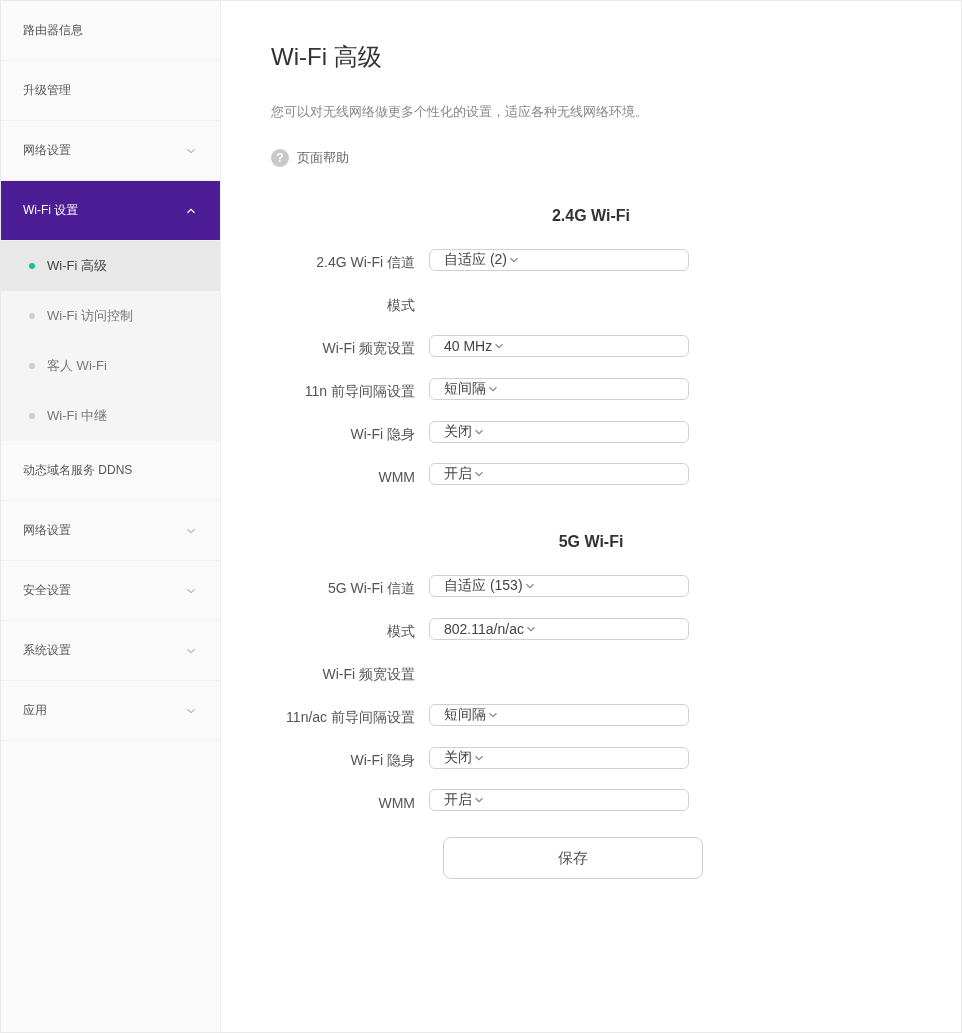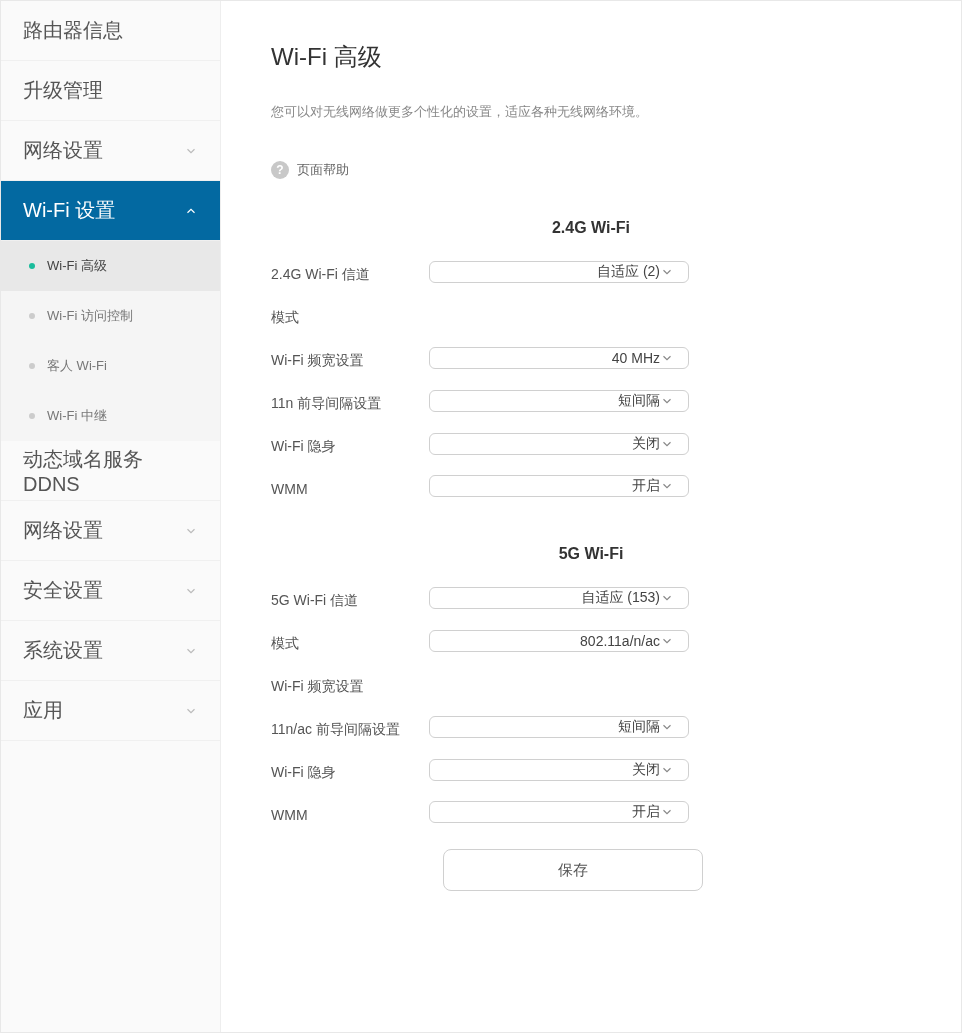--- a/index.html
+++ b/index.html
@@ -22,26 +22,26 @@
       border-right: 1px solid #eee;
       flex-shrink: 0;
     }
     .nav-item {
       display: flex;
       align-items: center;
       justify-content: space-between;
       padding: 0 22px;
       height: 60px;
       color: #555;
-      font-size: 20px;
+      font-size: 12px;
       cursor: pointer;
       border-bottom: 1px solid #f0f0f0;
     }
     .nav-item.active {
-      background: #0369a1;
+      background: #4c1d95;
       color: #fff;
     }
     .sub-items {
       background: #f5f5f5;
     }
     .sub-item {
       display: flex;
       align-items: center;
       height: 50px;
       padding: 0 28px;
@@ -75,21 +75,21 @@
     }
     .page-title {
       font-size: 24px;
       color: #333;
       font-weight: 500;
       margin-bottom: 30px;
     }
     .page-desc {
       font-size: 13px;
       color: #888;
-      margin-bottom: 40px;
+      margin-bottom: 28px;
     }
     .help-row {
       display: flex;
       align-items: center;
       gap: 8px;
       margin-bottom: 40px;
     }
     .help-icon {
       width: 18px;
       height: 18px;
@@ -114,30 +114,30 @@
       margin-bottom: 22px;
       text-align: center;
     }
     .form-row {
       display: flex;
       align-items: center;
       margin-bottom: 18px;
     }
     .form-label {
       width: 158px;
-      text-align: left;
+      text-align: right;
       color: #555;
       font-size: 14px;
       padding-right: 14px;
       margin-top: 7px;
     }
     .select-box {
       display: flex;
       align-items: center;
-      justify-content: flex-end;
+      justify-content: flex-start;
       width: 260px;
       height: 22px;
       border: 1px solid #d0d0d0;
       border-radius: 6px;
       padding: 0 14px;
       color: #444;
       font-size: 14px;
       cursor: pointer;
       background: #fff;
     }

